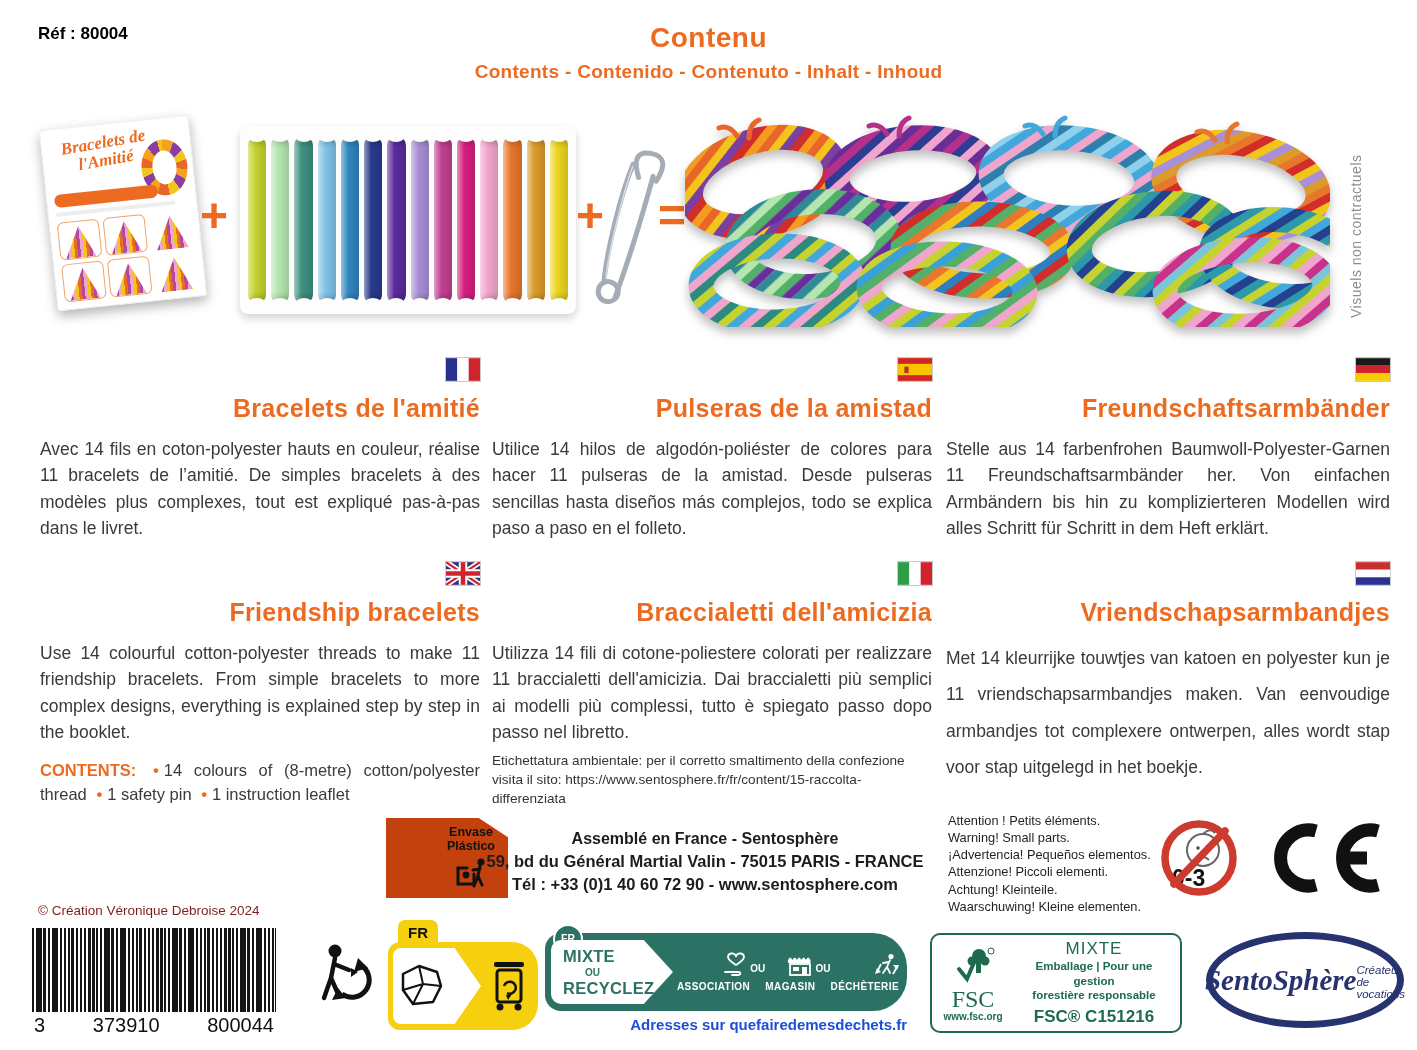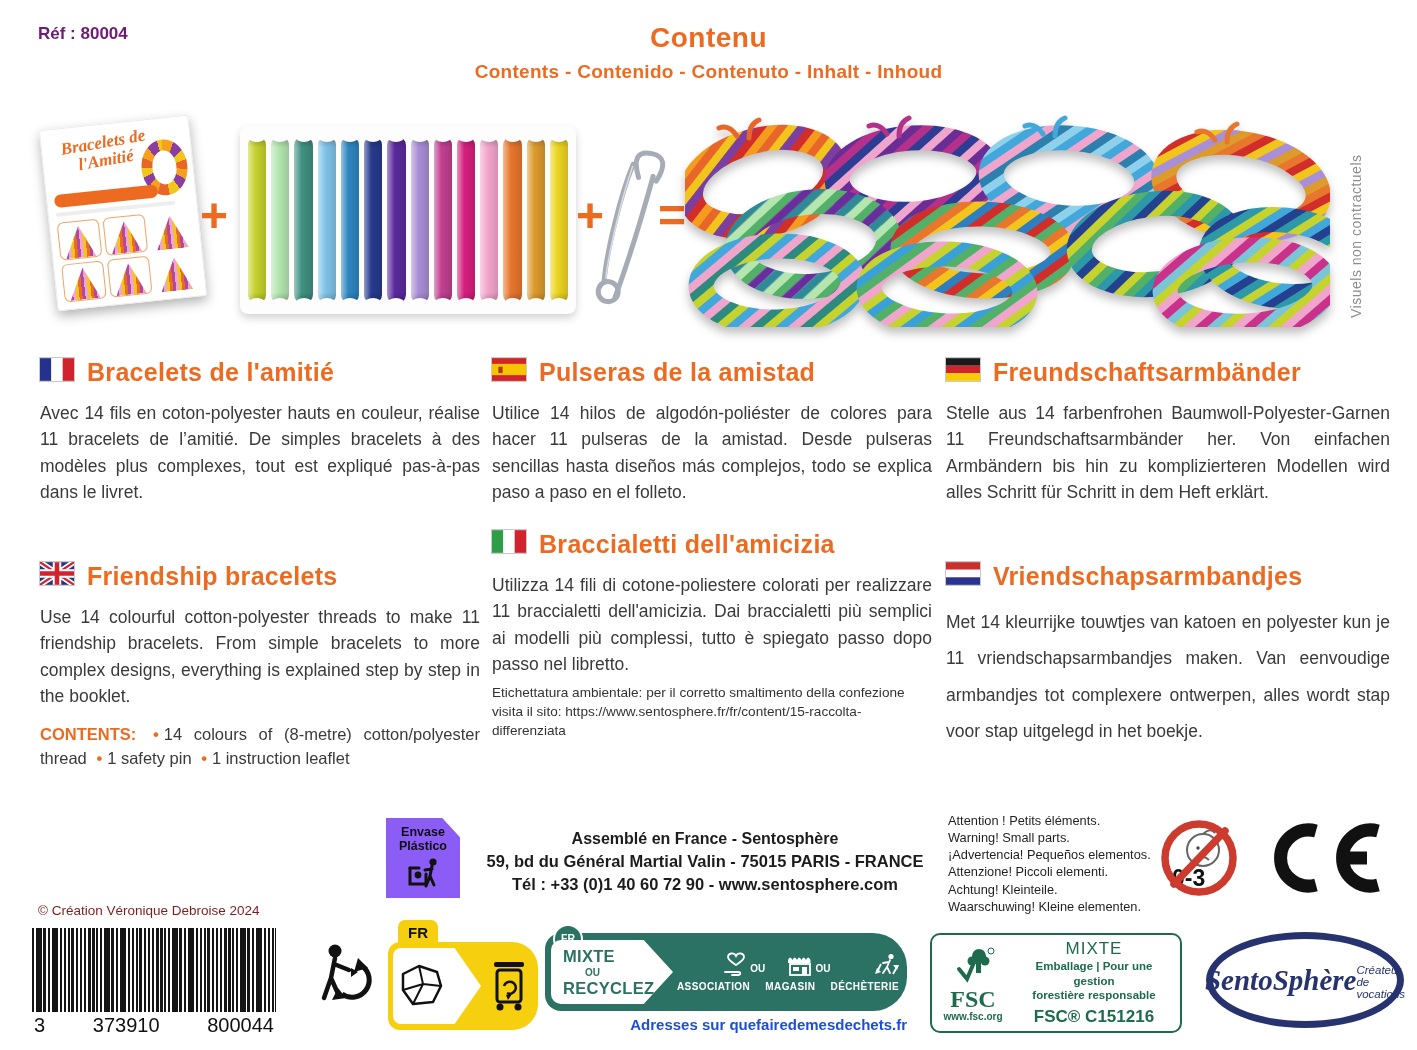--- a/index.html
+++ b/index.html
@@ -1,21 +1,21 @@
 <!DOCTYPE html>
 <html><head>
 <meta charset="utf-8">
 <style>
   html,body{margin:0;padding:0;background:#fff;}
   .page{position:relative;width:1417px;height:1050px;background:#fff;overflow:hidden;
         font-family:"Liberation Sans",sans-serif;color:#3a3a3a;}
   .sr{position:absolute;left:-9999px;top:0;}
 
   
-  .ref{position:absolute;left:38px;top:24px;font-size:17px;font-weight:bold;color:#701a75;}
+  .ref{position:absolute;left:38px;top:24px;font-size:17px;font-weight:bold;color:#000000;}
   .title-wrap{position:absolute;left:0;right:0;top:22px;text-align:center;color:#ED6B21;}
   .title{font-size:28px;font-weight:bold;letter-spacing:.5px;}
   .subtitle{font-size:19px;font-weight:bold;margin-top:7px;letter-spacing:.3px;}
 
   
   .booklet{position:absolute;left:48px;top:122px;width:150px;height:182px;background:#fff;
            border-radius:3px;transform:rotate(-6deg);
            box-shadow:0 5px 12px rgba(0,0,0,.30),inset 0 0 0 1px #ececec;}
   .bk-title{color:#ED6B21;font-family:"Liberation Serif",serif;font-style:italic;font-weight:bold;
             text-align:center;font-size:17px;line-height:1.05;margin:10px 34px 0 10px;transform:rotate(-4deg);}
@@ -43,33 +43,33 @@
           width:18px;height:12px;background:#fdfdfd;border-radius:50%;}
   .thread::before{top:-6px}.thread::after{bottom:-6px}
 
   .pin-svg{position:absolute;left:600px;top:138px;transform:rotate(12deg);}
   .bracelets-svg{position:absolute;left:685px;top:112px;filter:drop-shadow(0 6px 5px rgba(0,0,0,.25));}
   .visuals-note{position:absolute;left:1348px;top:104px;height:214px;writing-mode:vertical-rl;
                 transform:rotate(180deg);color:#8c8c8c;font-size:14px;letter-spacing:.5px;}
 
   
   .lang-section{position:absolute;width:440px;}
-  .sec-head{display:flex;align-items:flex-start;gap:13px;margin-bottom:13px;}
+  .sec-head{display:flex;align-items:flex-end;gap:13px;margin-bottom:13px;flex-direction:column;}
   .flag{width:34px;height:23px;box-shadow:0 0 0 1px #c9c9c9;flex:none;}
   .sec-title{color:#ED6B21;font-size:25px;font-weight:bold;letter-spacing:.3px;margin:0;}
   .sec-body{font-size:17.5px;line-height:1.5;text-align:justify;color:#3a3a3a;margin:0;}
   .sec-body.airy{line-height:2.08;}
   .contents-line{margin:14px 0 0 0;font-size:16.5px;line-height:1.45;text-align:justify;color:#3a3a3a;}
   .contents-label{color:#ED6B21;font-weight:bold;}
   .bullet{color:#ED6B21;font-weight:bold;padding:0 5px;}
   .eco-note{margin:7px 0 0 0;font-size:13.6px;line-height:1.38;color:#333;}
 
   
-  .envase{position:absolute;left:386px;top:818px;width:74px;height:80px;background:#8b5cf6;
-          clip-path:polygon(0 0,76% 0,100% 24%,100% 100%,0 100%);text-align:center;color:#111;}
+  .envase{position:absolute;left:386px;top:818px;width:74px;height:80px;background:#c2410c;
+          clip-path:polygon(0 0,76% 0,100% 24%,100% 100%,0 100%);text-align:center;color:#111;padding-left:48px;}
   .envase .l{font-size:12.5px;font-weight:bold;line-height:1.15;}
   .envase .l:first-child{margin-top:7px;}
   .address{position:absolute;left:460px;top:830px;width:490px;text-align:center;color:#1c1c1c;}
   .address span{display:block;font-weight:bold;}
   .addr1{font-size:16px;margin-bottom:4px;}
   .addr2{font-size:16.5px;margin-bottom:4px;}
   .addr3{font-size:16.5px;}
   .warnings{position:absolute;left:948px;top:812px;font-size:12.8px;line-height:1.34;color:#1f1f1f;}
   .warnings span{display:block;}
   .age-svg{position:absolute;left:1156px;top:816px;}
@@ -103,21 +103,21 @@
   .donate-row{position:absolute;left:132px;right:8px;top:6px;bottom:6px;display:flex;align-items:center;justify-content:space-between;}
   .station{display:flex;flex-direction:column;align-items:flex-end;gap:3px;}
   .station .lab{font-size:10px;font-weight:bold;letter-spacing:.4px;}
   .donate-or{font-size:10px;font-weight:bold;align-self:center;margin-top:-8px;}
   .donate-note{position:absolute;left:545px;top:1016px;width:362px;text-align:right;color:#1d4ed8;
                font-size:15px;font-weight:bold;}
 
   .fsc{position:absolute;left:930px;top:933px;width:252px;height:100px;border:2px solid #1D6B4C;border-radius:10px;
        color:#1D6B4C;display:flex;box-sizing:border-box;}
   .fsc-left{width:82px;display:flex;flex-direction:column;align-items:center;justify-content:center;}
-  .fsc-acr{font-family:"Liberation Serif",serif;font-weight:bold;font-size:24px;line-height:1;margin-top:2px;}
+  .fsc-acr{font-family:"Liberation Serif",serif;font-weight:normal;font-size:24px;line-height:1;margin-top:2px;}
   .fsc-url{font-size:10px;font-weight:bold;}
   .fsc-right{flex:1;display:flex;flex-direction:column;align-items:center;justify-content:center;text-align:center;padding-right:6px;}
   .fsc-grade{font-size:17px;font-weight:normal;letter-spacing:1px;}
   .fsc-line{font-size:11.5px;font-weight:bold;line-height:1.25;}
   .fsc-code{font-size:17px;font-weight:bold;margin-top:4px;}
 
   .brand{position:absolute;left:1206px;top:932px;width:198px;height:104px;}
   .brand-ellipse{width:198px;height:96px;border:7px solid #27336E;border-radius:50%;box-sizing:border-box;
                  display:flex;align-items:center;justify-content:center;}
   .brand-name{font-family:"Liberation Serif",serif;font-style:italic;font-weight:bold;font-size:29px;color:#27336E;line-height:1;}
@@ -340,21 +340,21 @@
     </div>
     <p class="sec-body">Use 14 colourful cotton-polyester threads to make 11 friendship bracelets. From simple bracelets to more complex designs, everything is explained step by step in the booklet.</p>
     <p class="contents-line">
       <span class="contents-label">CONTENTS:</span>
       <span class="bullet">•</span><span>14 colours of (8-metre) cotton/polyester thread</span>
       <span class="bullet">•</span><span>1 safety pin</span>
       <span class="bullet">•</span><span>1 instruction leaflet</span>
     </p>
   </section>
 
-  <section class="lang-section" style="left:492px;top:530px">
+  <section class="lang-section" style="left:492px;top:562px">
     <div class="sec-head">
       <svg class="flag" viewBox="0 0 24 16">
         <rect width="8" height="16" fill="#2d9e47"></rect>
           <rect x="8" width="8" height="16" fill="#fff"></rect>
           <rect x="16" width="8" height="16" fill="#d0232e"></rect>
       </svg>
       <h2 class="sec-title">Braccialetti dell'amicizia</h2>
     </div>
     <p class="sec-body">Utilizza 14 fili di cotone-poliestere colorati per realizzare 11 braccialetti dell'amicizia. Dai braccialetti più semplici ai modelli più complessi, tutto è spiegato passo dopo passo nel libretto.</p>
     <p class="eco-note">Etichettatura ambientale: per il corretto smaltimento della confezione visita il sito: https://www.sentosphere.fr/fr/content/15-raccolta-differenziata</p>

